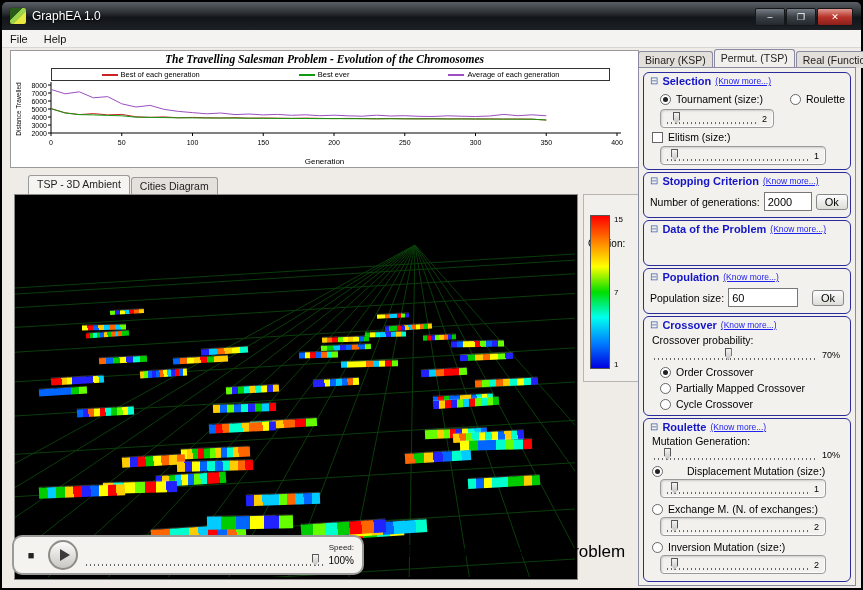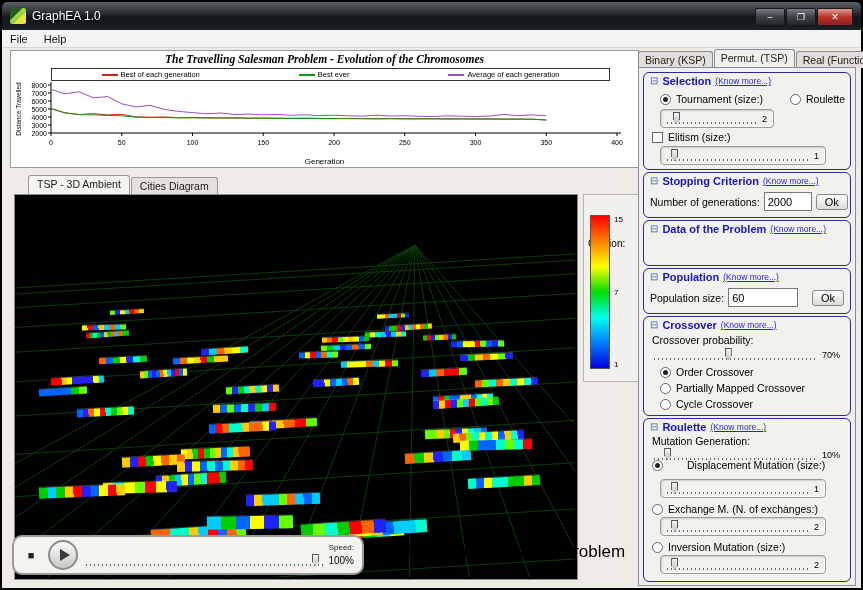--- a/index.html
+++ b/index.html
@@ -405,21 +405,21 @@
             <a class="know">(Know more...)</a>
           </div>
           <div class="lbl" style="position:absolute;left:8px;top:16px;">Mutation Generation:</div>
           <div class="row" style="top:29px;left:10px;right:10px;">
             <span class="track">
                 <span class="dots"></span>
                 <span class="thumb" style="left: calc(8% - 3px);"></span>
               </span>
             <span class="val">10%</span>
           </div>
-          <div class="opt" style="position:absolute;left:8px;top:40px;gap:24px;">
+          <div class="opt" style="position:absolute;left:8px;top:46px;gap:24px;">
             <span class="radio checked"></span>
             <span>Displacement Mutation (size:)</span>
           </div>
           <div class="well" style="left:16px;top:60px;width:152px;">
             <span class="track">
                 <span class="dots"></span>
                 <span class="thumb" style="left: calc(5% - 3px);"></span>
               </span>
             <span class="val">1</span>
           </div>

